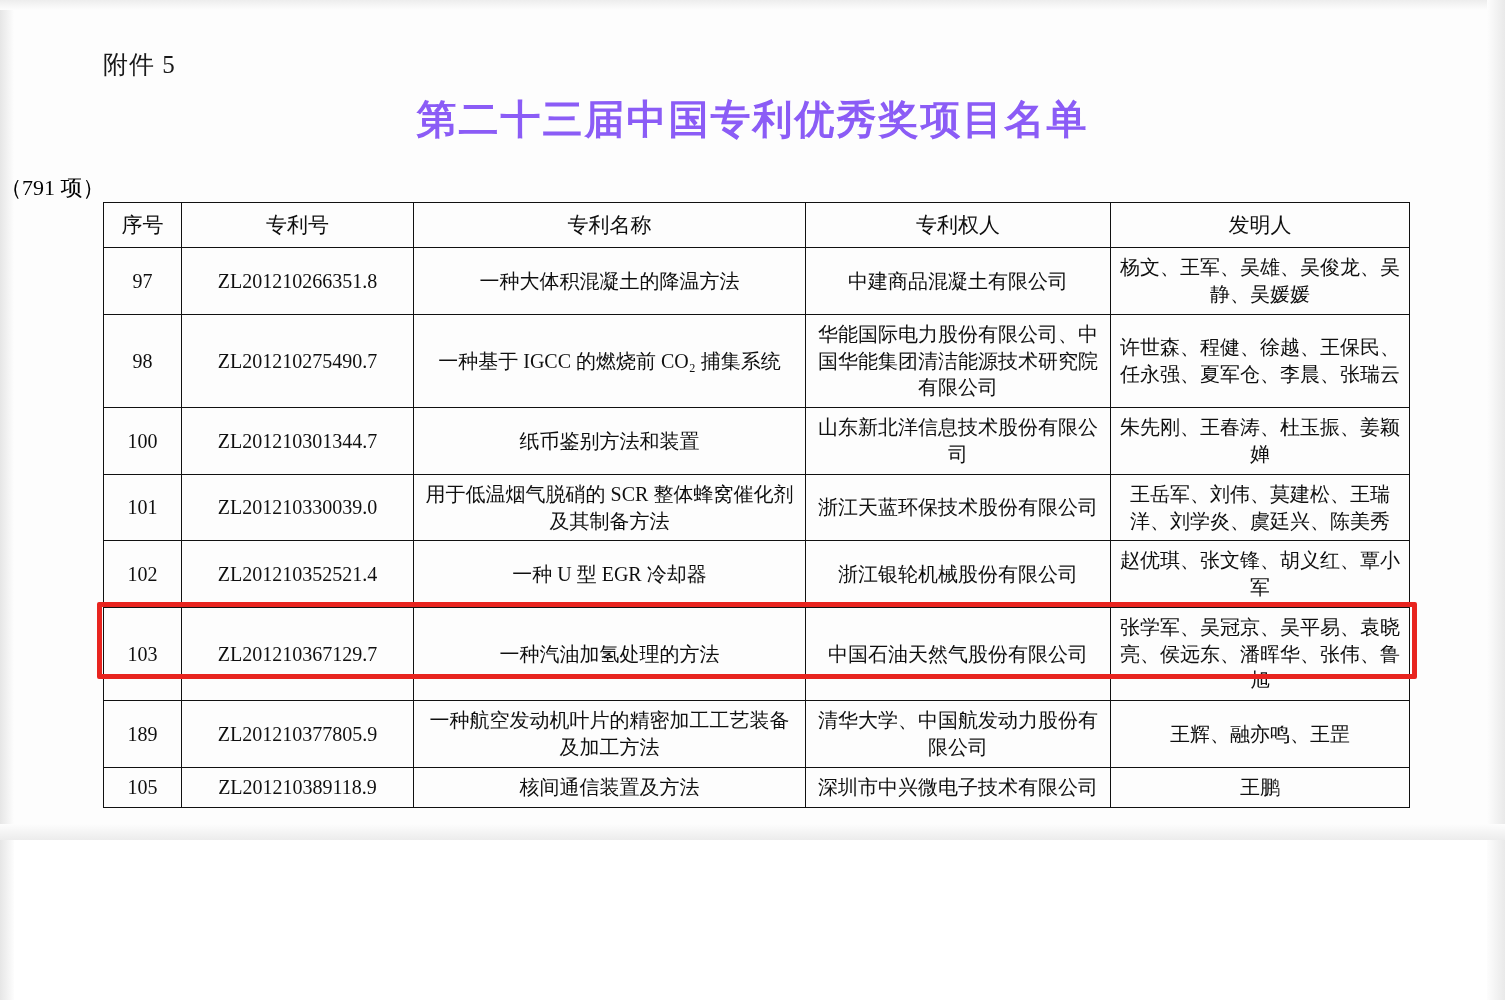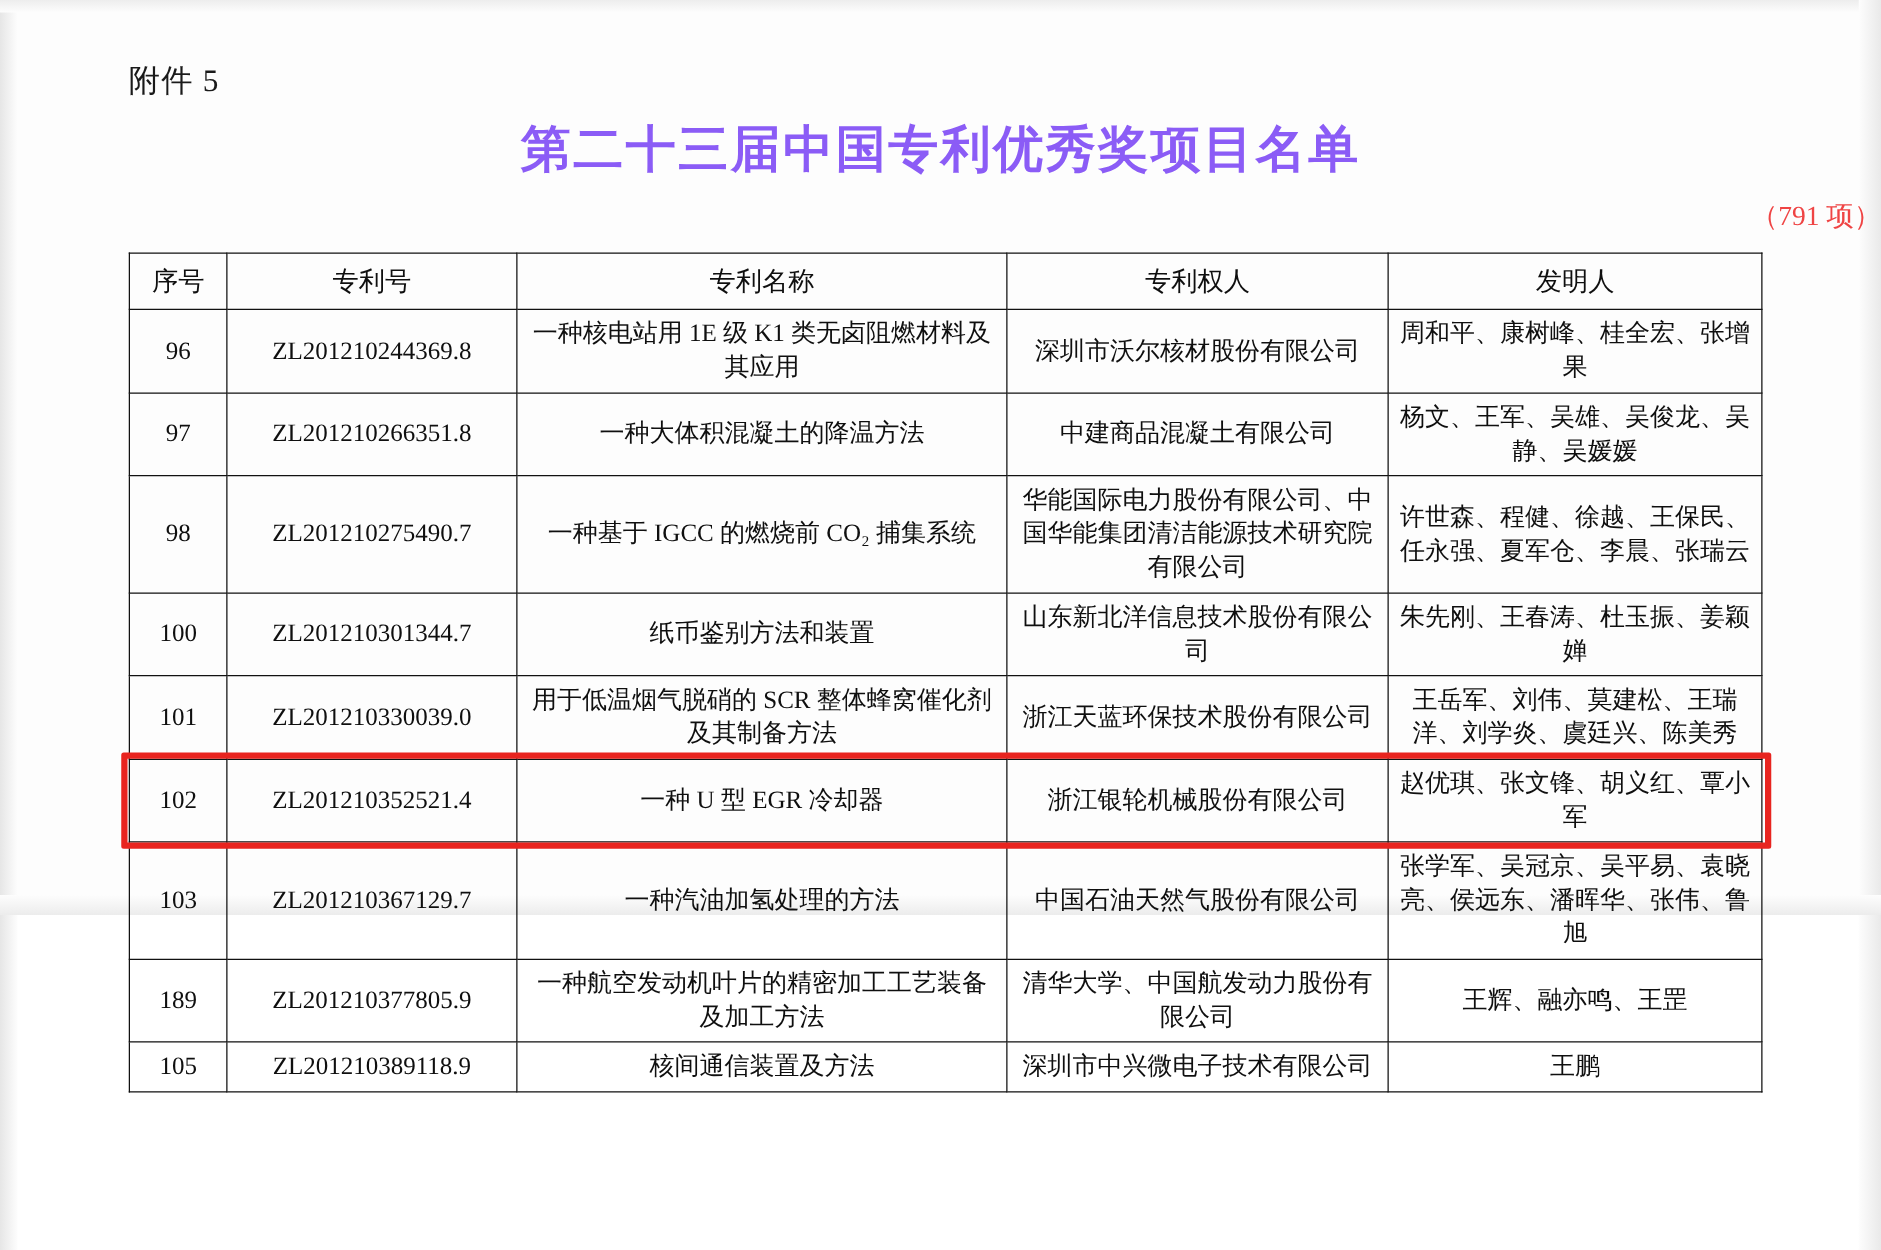--- a/index.html
+++ b/index.html
@@ -13,21 +13,21 @@
     font-family: "Liberation Serif", "DejaVu Serif", serif;
     color: #111111;
     position: relative;
     overflow: hidden;
   }
   .page {
     position: absolute;
     left: 0;
     top: 0;
     width: 1505px;
-    height: 732px;
+    height: 840px;
     background: #fdfdfd;
   }
   
   .scan-edge-left {
     position: absolute;
     left: 0; top: 0;
     width: 14px; height: 1000px;
     background: linear-gradient(to right, #e6e6e6, #fdfdfd);
   }
   .scan-edge-top {
@@ -66,25 +66,25 @@
     text-align: center;
     font-size: 40px;
     font-weight: bold;
     letter-spacing: 2px;
     color: #8b5cf6;
   }
 
   .doc-subtitle {
     position: absolute;
     left: 0;
-    top: 158px;
-    width: 1505px;
-    text-align: right;
+    top: 173px;
+    width: 1505px;
+    text-align: left;
     font-size: 22px;
-    color: #ef4444;
+    color: #000000;
   }
 
   table.patent-table {
     position: absolute;
     left: 103px;
     top: 202px;
     width: 1306px;
     border-collapse: collapse;
     table-layout: fixed;
   }
@@ -150,27 +150,20 @@
       <tr>
         <th>序号</th>
         <th>专利号</th>
         <th>专利名称</th>
         <th>专利权人</th>
         <th>发明人</th>
       </tr>
     </thead>
     <tbody id="table-body">
         <tr>
-          <td class="cell-tight">96</td>
-          <td class="cell-tight">ZL201210244369.8</td>
-          <td class="cell-tight">一种核电站用 1E 级 K1 类无卤阻燃材料及其应用</td>
-          <td class="cell-tight">深圳市沃尔核材股份有限公司</td>
-          <td class="cell-tight">周和平、康树峰、桂全宏、张增果</td>
-        </tr>
-        <tr>
           <td class="cell-tight">97</td>
           <td class="cell-tight">ZL201210266351.8</td>
           <td class="cell-tight">一种大体积混凝土的降温方法</td>
           <td class="cell-tight">中建商品混凝土有限公司</td>
           <td class="cell-tight">杨文、王军、吴雄、吴俊龙、吴静、吴媛媛</td>
         </tr>
         <tr>
           <td class="cell-tight">98</td>
           <td class="cell-tight">ZL201210275490.7</td>
           <td class="cell-tight">一种基于 IGCC 的燃烧前 CO₂ 捕集系统</td>

